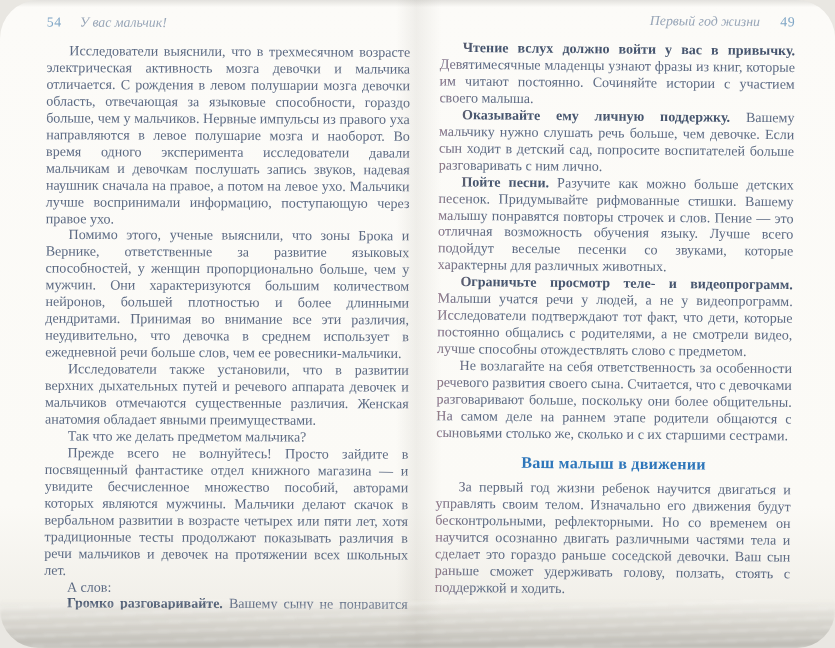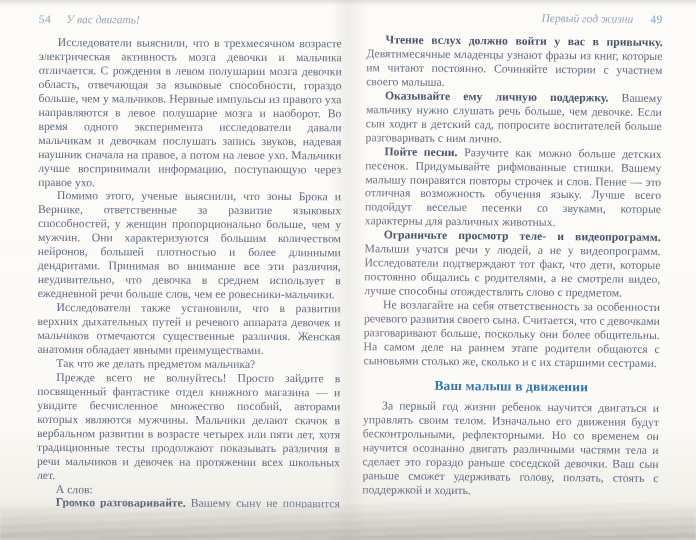--- a/index.html
+++ b/index.html
@@ -1,20 +1,21 @@
 <!DOCTYPE html>
 <html lang="ru"><head>
 <meta charset="utf-8">
 <style>
   html,body{margin:0;padding:0;background:#e9e7e2;}
   .scan{
     position:relative;width:696px;height:540px;overflow:hidden;
     background:#f7f5f0;
     font-family:"Liberation Serif","DejaVu Serif",serif;
     box-shadow:inset 0 0 10px rgba(60,58,52,.18);
+    border-radius:32px;
   }
   .paper{
     position:absolute;inset:0;
     background:linear-gradient(180deg,#fcfbf8 0%,#fbfaf6 78%,#f1efe9 93%,#dddbd4 100%);
   }
   .page{position:absolute;top:0;height:508px;box-sizing:border-box;overflow:hidden;}
   .page.left {left:0;   width:348px;padding:13px 7px 0 38px;}
   .page.right{left:348px;width:348px;padding:13px 35px 0 17px;}
   .tilt-l{transform:rotate(.25deg);transform-origin:0 40%;}
   .tilt-r{transform:rotate(.55deg);transform-origin:100% 40%;}
@@ -61,21 +62,21 @@
 </head>
 <body>
 
 <div class="scan">
   <div class="paper"></div>
 
   <div class="page left">
     <div class="tilt-l">
       <div class="running-head">
         <span class="pagenum">54</span>
-        <span class="runtitle">У вас двигать!</span>
+        <span class="runtitle">У вас мальчик!</span>
       </div>
       <p class="body"><span class="lead"></span><span>Исследователи выяснили, что в трехмесячном возрасте электрическая активность мозга девочки и мальчика отличается. С рождения в левом полушарии мозга девочки область, отвечающая за языковые способности, гораздо больше, чем у мальчиков. Нервные импульсы из правого уха направляются в левое полушарие мозга и наоборот. Во время одного эксперимента исследователи давали мальчикам и девочкам послушать запись звуков, надевая наушник сначала на правое, а потом на левое ухо. Мальчики лучше воспринимали информацию, поступающую через правое ухо.</span></p>
       <p class="body"><span class="lead"></span><span>Помимо этого, ученые выяснили, что зоны Брока и Вернике, ответственные за развитие языковых способностей, у женщин пропорционально больше, чем у мужчин. Они характеризуются большим количеством нейронов, большей плотностью и более длинными дендритами. Принимая во внимание все эти различия, неудивительно, что девочка в среднем использует в ежедневной речи больше слов, чем ее ровесники-мальчики.</span></p>
       <p class="body"><span class="lead"></span><span>Исследователи также установили, что в развитии верхних дыхательных путей и речевого аппарата девочек и мальчиков отмечаются существенные различия. Женская анатомия обладает явными преимуществами.</span></p>
       <p class="body"><span class="lead"></span><span>Так что же делать предметом мальчика?</span></p>
       <p class="body"><span class="lead"></span><span>Прежде всего не волнуйтесь! Просто зайдите в посвященный фантастике отдел книжного магазина — и увидите бесчисленное множество пособий, авторами которых являются мужчины. Мальчики делают скачок в вербальном развитии в возрасте четырех или пяти лет, хотя традиционные тесты продолжают показывать различия в речи мальчиков и девочек на протяжении всех школьных лет.</span></p>
       <p class="body"><span class="lead"></span><span>А слов:</span></p>
       <p class="body"><span class="lead">Громко разговаривайте.</span><span> Вашему сыну не понравится тихое воркование. Дурачьтесь с ним! Наградой за все ваши старания будет искренний смех малыша.</span></p>
     </div>
   </div>

